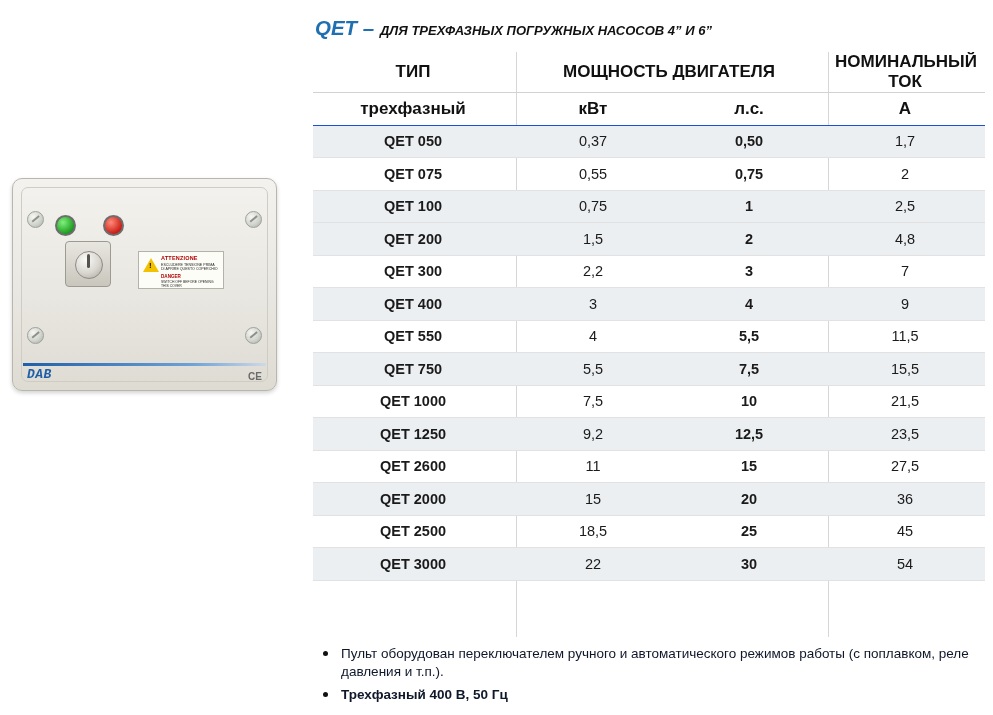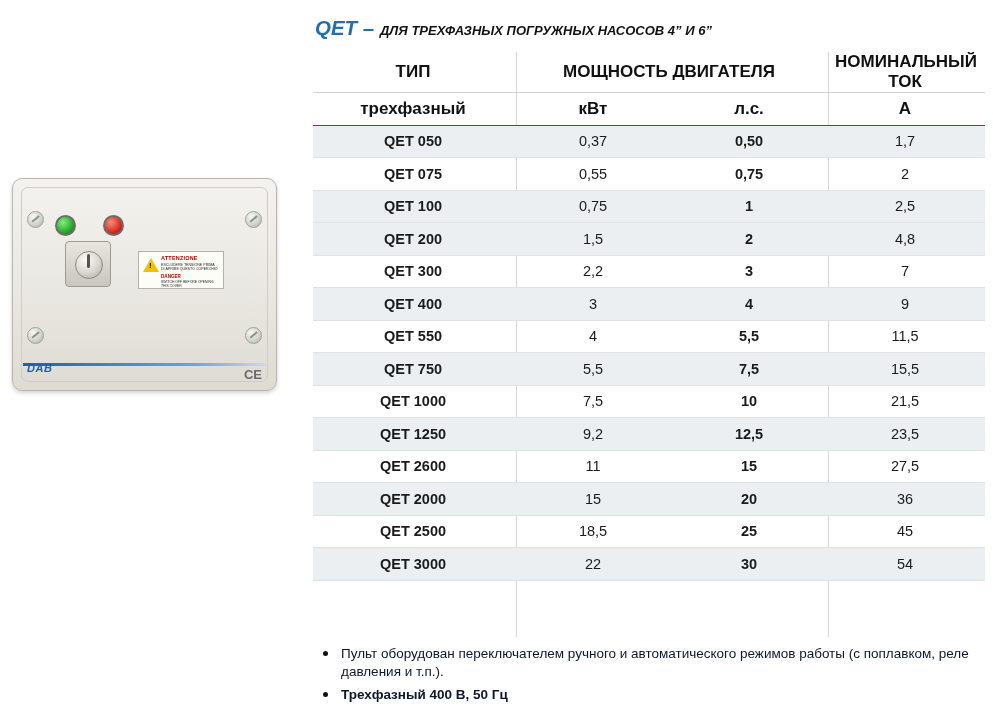--- a/index.html
+++ b/index.html
@@ -160,31 +160,32 @@
   }
 
   .brand-strip {
     position: absolute;
     left: 10px; right: 10px; bottom: 24px;
     height: 3px;
     background: linear-gradient(90deg,#1f5fa8 0%, #6fa2d6 70%, #cfd9e6 100%);
   }
   .brand-logo {
     position: absolute;
-    left: 14px; bottom: 16px;
-    font-size: 11px;
+    left: 14px; bottom: 8px;
+    font-size: 13px;
     font-weight: bold;
     font-style: italic;
     color: #1f5fa8;
     letter-spacing: .5px;
+    font-family: Liberation Mono, monospace;
   }
   .ce-mark {
     position: absolute;
     right: 14px; bottom: 8px;
-    font-size: 13px;
+    font-size: 10px;
     font-weight: bold;
     color: #6a6a6a;
   }
 
   
   .content {
     position: absolute;
     left: 310px;
     top: 0;
     width: 683px;

